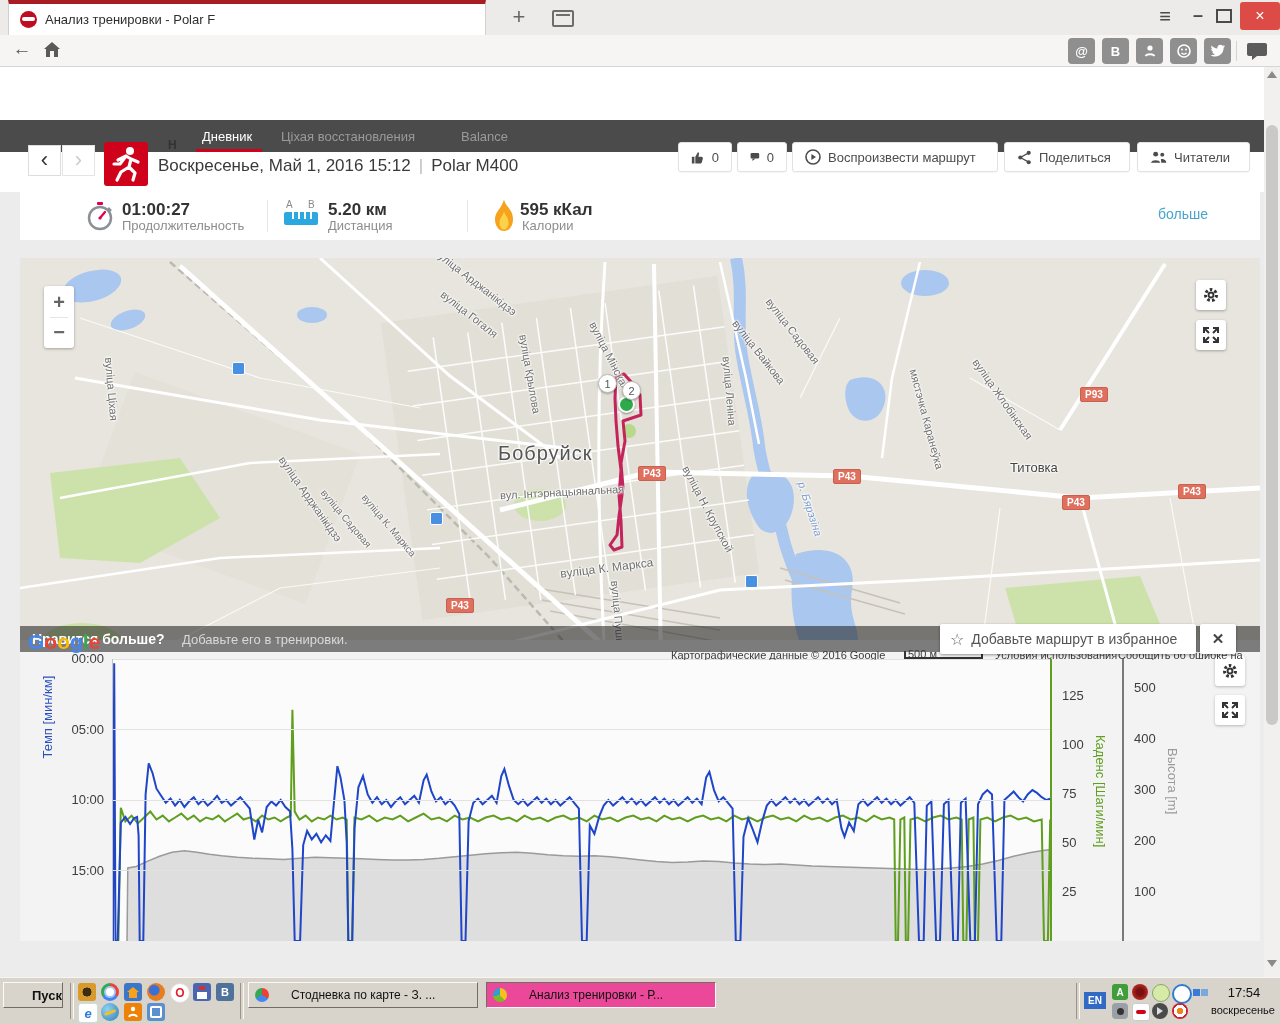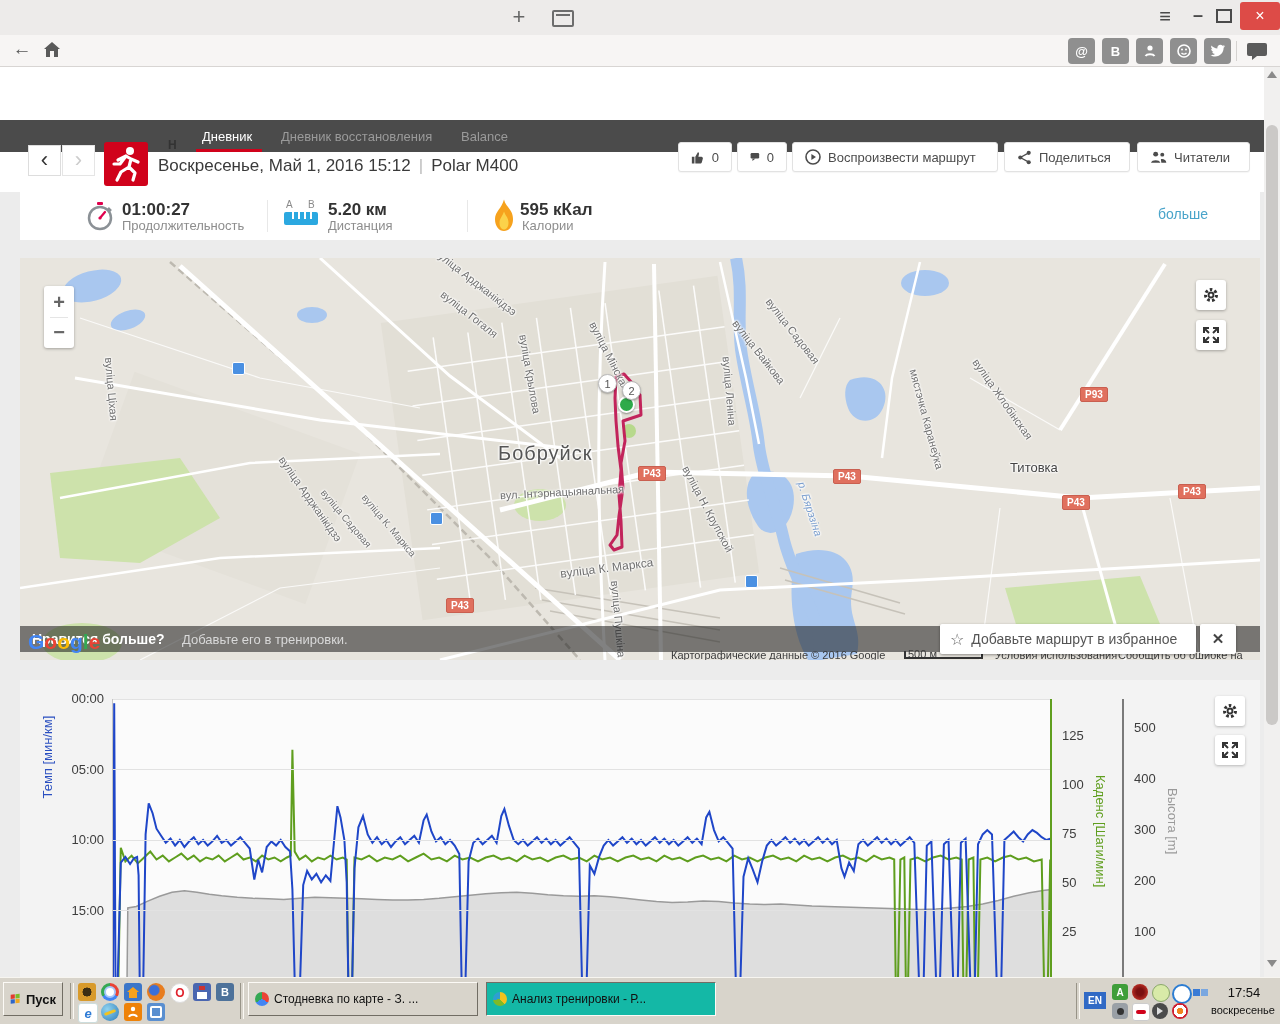--- a/index.html
+++ b/index.html
@@ -38,47 +38,53 @@
   #map{left:20px;top:258px;width:1240px;height:402px;background:#e8e5de;overflow:hidden;}
   .mlabel{position:absolute;font-size:11px;color:#6f6f6f;white-space:nowrap;
     text-shadow:1px 0 2px #fff,-1px 0 2px #fff,0 1px 2px #fff,0 -1px 2px #fff;}
   .badge{position:absolute;background:#e0705e;border:1px solid #c95f50;border-radius:2px;
     color:#fff;font-size:10px;font-weight:bold;padding:1px 4px;}
   .mctl{position:absolute;background:#fff;border-radius:3px;box-shadow:0 1px 3px rgba(0,0,0,.3);
     display:flex;align-items:center;justify-content:center;}
   .marker{position:absolute;width:17px;height:17px;border-radius:50%;background:#fff;border:1px solid #bbb;
     box-shadow:0 1px 2px rgba(0,0,0,.3);font-size:11px;color:#555;display:flex;align-items:center;justify-content:center;}
   
-  #chart{left:20px;top:680px;width:1240px;height:301px;background:#f3f3f3;overflow:hidden;}
+  #chart{left:20px;top:640px;width:1240px;height:301px;background:#f3f3f3;overflow:hidden;}
   #plot{left:92px;top:19px;width:938px;height:282px;background:#fbfbfb;border-left:1px solid #c3c3c3;overflow:hidden;box-sizing:border-box;}
   .grid{position:absolute;left:0;width:938px;height:1px;background:#e2e2e2;}
   .tick{position:absolute;font-size:13px;color:#3d3d3d;}
   .axlabel{position:absolute;font-size:13px;white-space:nowrap;}
   .cbtn{position:absolute;width:30px;height:30px;background:#fff;border-radius:3px;
     box-shadow:0 1px 3px rgba(0,0,0,.25);display:flex;align-items:center;justify-content:center;}
   
   #scroll{left:1264px;top:67px;width:16px;height:910px;background:#f1f0ef;}
   
   #taskbar{left:0;top:977px;width:1280px;height:47px;background:#d8d4cb;border-top:1px solid #f7f5f0;box-sizing:border-box;}
-  .tbtn{position:absolute;top:4px;height:34px;background:#d8d4cb;
+  .tbtn{position:absolute;top:4px;height:26px;background:#d8d4cb;
     border:1px solid;border-color:#fcfaf6 #716d64 #716d64 #fcfaf6;
-    display:flex;align-items:center;gap:5px;padding:0 6px;font-size:12px;color:#111;box-sizing:border-box;white-space:nowrap;overflow:hidden;}
-  .tbtn.pressed{background:#14b8a6;border-color:#716d64 #fcfaf6 #fcfaf6 #716d64;}
+    display:flex;align-items:center;gap:22px;padding:0 6px;font-size:12px;color:#111;box-sizing:border-box;white-space:nowrap;overflow:hidden;}
+  .tbtn.pressed{background:#ec4899;border-color:#716d64 #fcfaf6 #fcfaf6 #716d64;}
   .tsep{position:absolute;top:5px;width:2px;height:36px;border-left:1px solid #989488;border-right:1px solid #fbf9f4;}
   .ql{position:absolute;width:18px;height:18px;border-radius:3px;display:flex;align-items:center;justify-content:center;
     font-size:11px;font-weight:bold;color:#fff;}
   .tray{position:absolute;width:16px;height:16px;border-radius:3px;display:flex;align-items:center;justify-content:center;
     font-size:10px;font-weight:bold;color:#fff;}
 </style>
 </head>
 <body>
 
 <div id="screen">
 
   <div class="abs" id="tabbar">
+    <div class="abs" id="tab">
+      <div class="abs" style="left:11px;top:7px;width:17px;height:17px;border-radius:50%;background:#c00c20;">
+        <div class="abs" style="left:2px;top:6px;width:13px;height:4px;background:#fff;border-radius:2px;"></div>
+      </div>
+      <div class="abs tabtitle" style="left:36px;top:8px;width:430px;">Анализ тренировки - Polar F</div>
+    </div>
     <div class="abs" style="left:505px;top:4px;width:28px;height:26px;font-size:22px;color:#666;text-align:center;line-height:26px;">+</div>
     <div class="abs" style="left:552px;top:10px;width:18px;height:13px;border:2px solid #6d6d6d;border-radius:2px;">
       <div style="margin:2px;height:2px;background:#6d6d6d;"></div>
     </div>
     <div class="abs" style="left:1150px;top:2px;width:30px;height:28px;font-size:20px;color:#4a4a4a;text-align:center;line-height:28px;">≡</div>
     <div class="abs" style="left:1185px;top:2px;width:26px;height:28px;font-size:18px;color:#4a4a4a;text-align:center;line-height:26px;font-weight:bold;">–</div>
     <div class="abs" style="left:1216px;top:9px;width:12px;height:10px;border:2px solid #4a4a4a;"></div>
     <div class="abs" style="left:1240px;top:2px;width:40px;height:28px;background:#dd4b47;border-radius:3px;color:#fff;font-size:16px;text-align:center;line-height:28px;">×</div>
   </div>
 
@@ -168,21 +174,21 @@
       <svg width="26" height="23" viewBox="0 0 26 23">
           <rect x="4" y="3" width="20" height="14" rx="2" stroke="#444" stroke-width="2.4" fill="none"></rect>
           <path d="M9 17 L9 22 L15 17 Z" fill="#444"></path>
           <circle cx="5" cy="4" r="4.5" fill="#d0021b"></circle>
         </svg>
     </div>
   </div>
 
   <div class="abs" id="subnav">
     <div class="abs sub active" style="left:202px;top:9px;">Дневник</div>
-    <div class="abs sub" style="left:281px;top:9px;">Дневник восстановления</div>
+    <div class="abs sub" style="left:281px;top:9px;">Ціхая восстановления</div>
     <div class="abs sub" style="left:461px;top:9px;">Balance</div>
     <div class="abs" style="left:196px;top:29px;width:66px;height:3px;background:#d0021b;"></div>
   </div>
 
   <div class="abs" id="trow"></div>
   <div class="abs" style="left:28px;top:145px;width:33px;height:31px;background:#fff;border:1px solid #ddd;color:#333;font-size:22px;text-align:center;line-height:27px;z-index:3;box-sizing:border-box;">‹</div>
   <div class="abs" style="left:62px;top:145px;width:33px;height:31px;background:#fff;border:1px solid #e5e5e5;color:#ccc;font-size:22px;text-align:center;line-height:27px;z-index:3;box-sizing:border-box;">›</div>
   <div class="abs" style="left:168px;top:138px;font-size:12px;font-weight:bold;color:#333;z-index:3;">Н</div>
   <div class="abs" style="left:104px;top:142px;width:44px;height:44px;background:#d0021b;border-radius:3px;z-index:3;">
     <svg width="44" height="44" viewBox="0 0 44 44">

